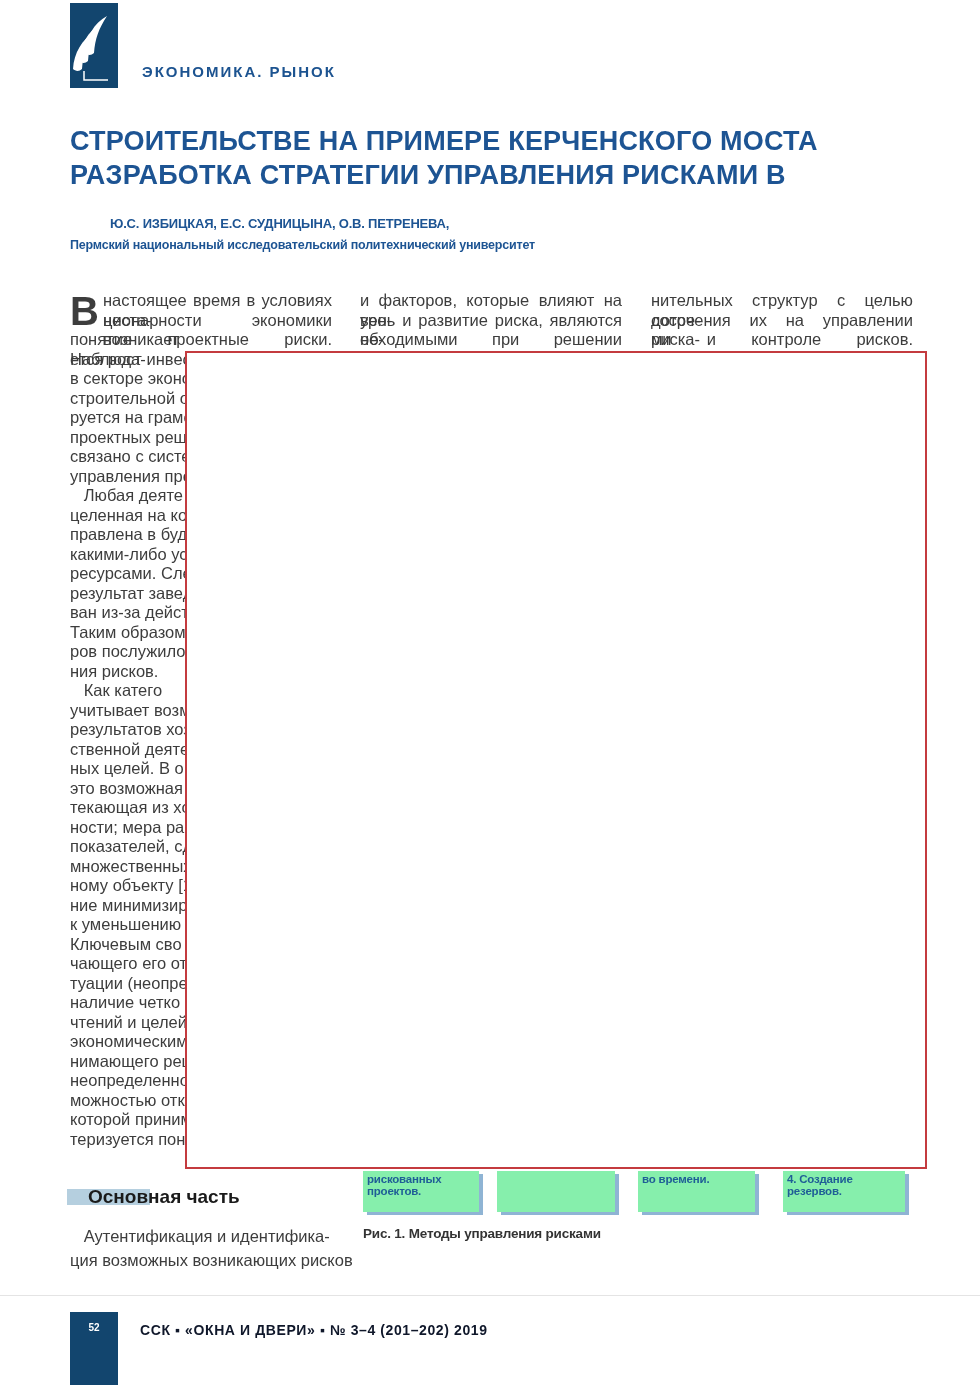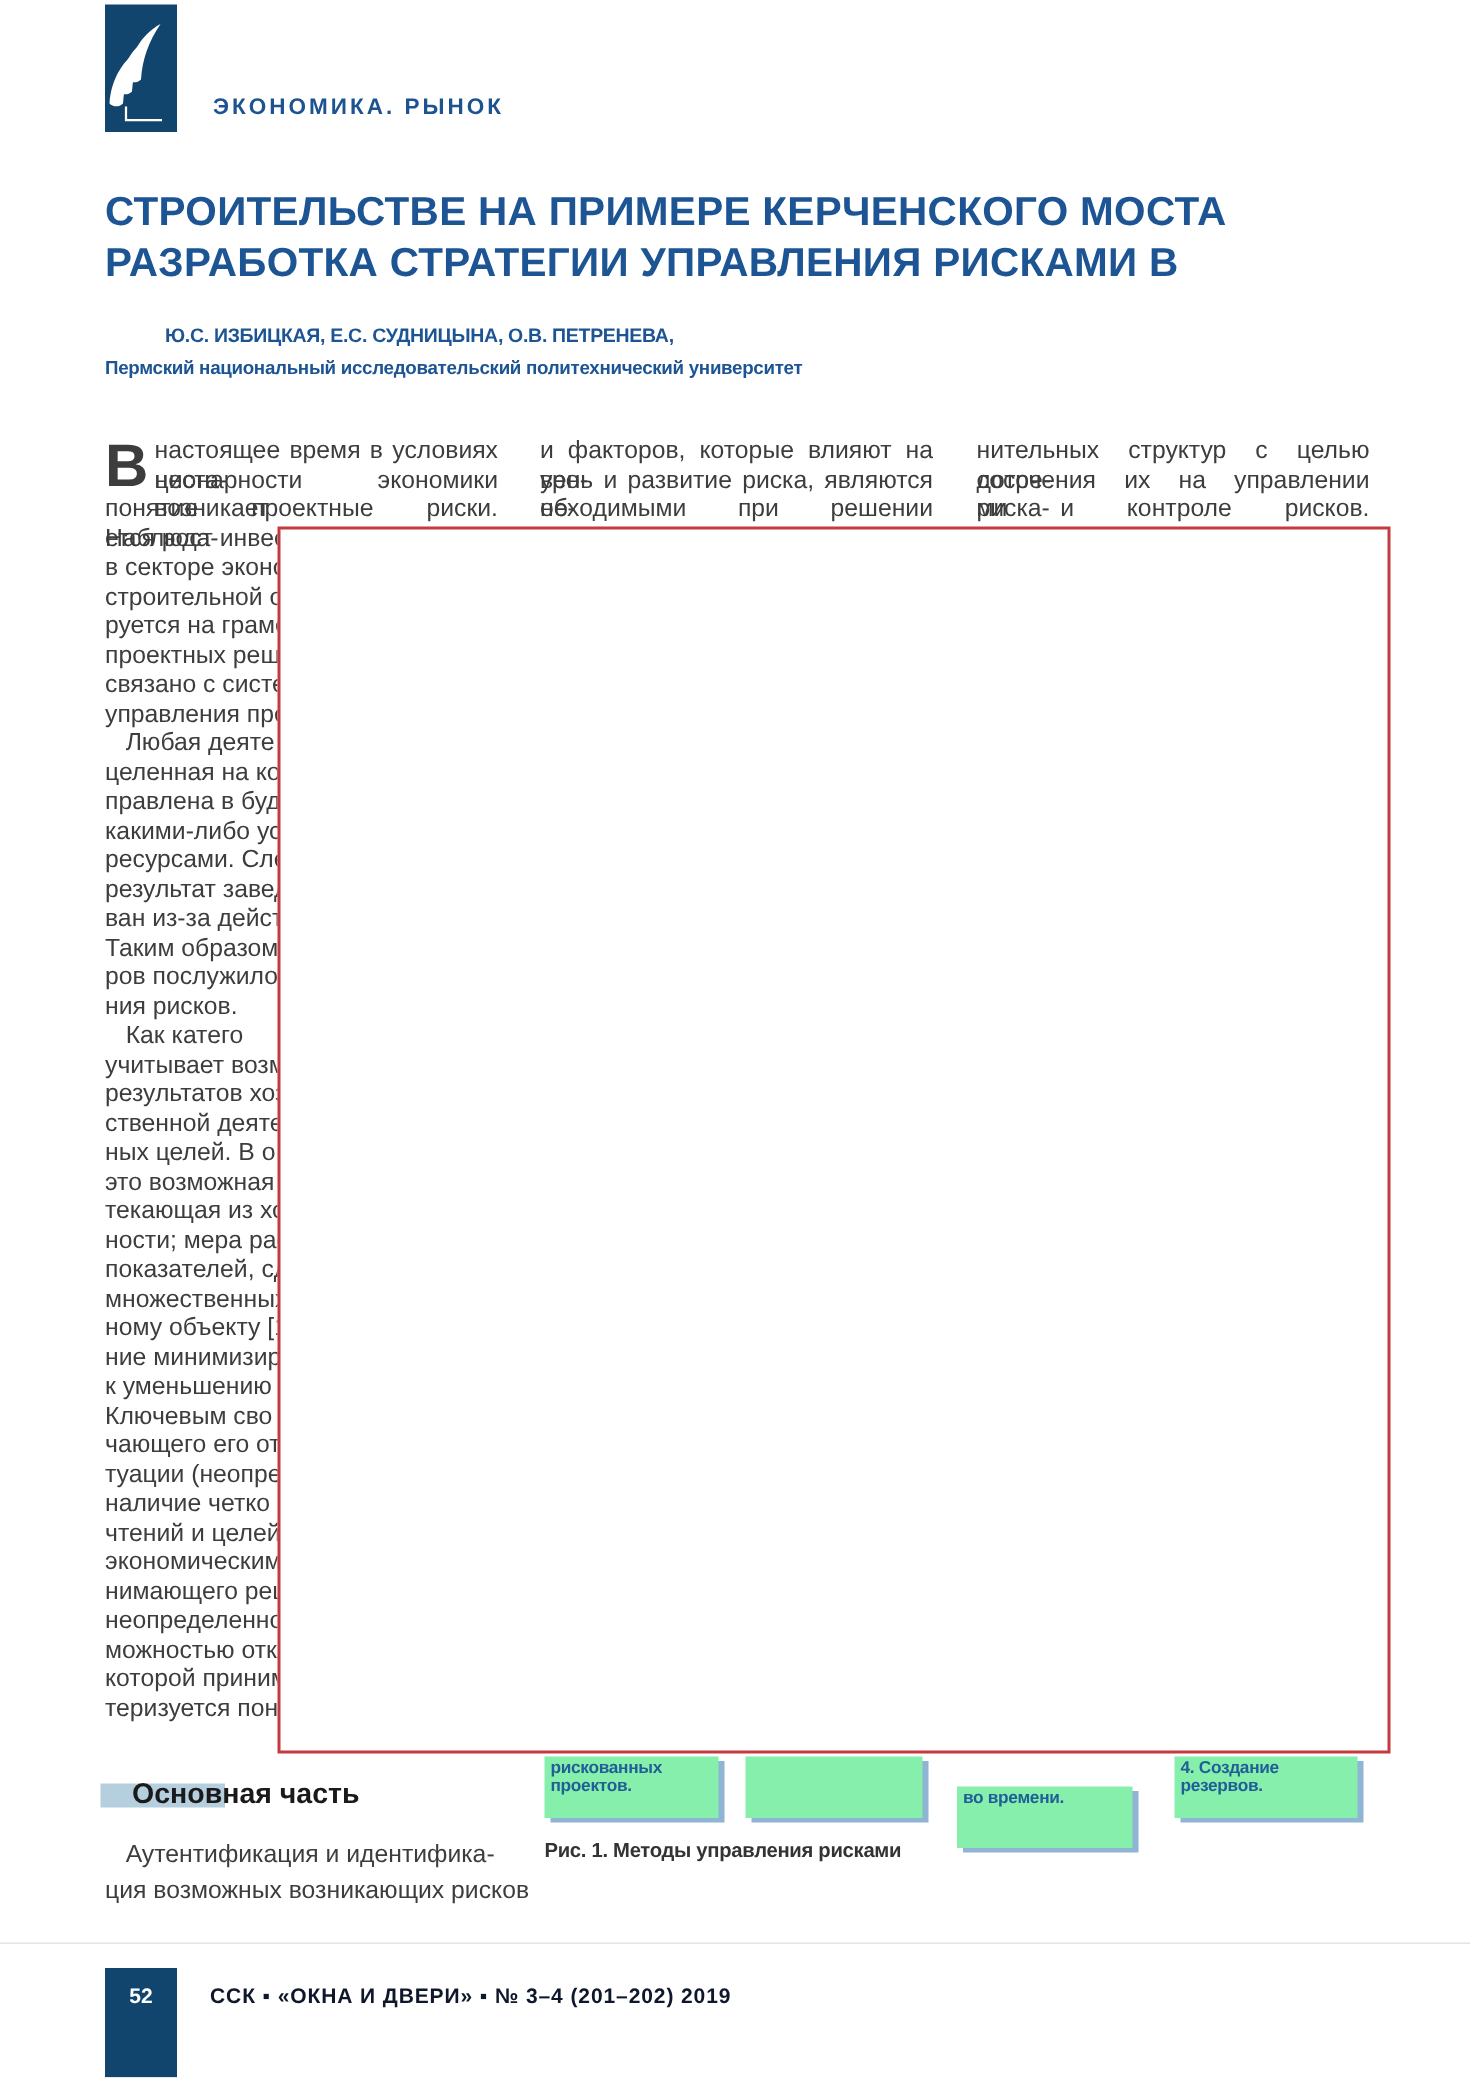--- a/index.html
+++ b/index.html
@@ -44,39 +44,39 @@
   }
   
   .figbox{
     position:absolute;top:1171px;height:41px;background:#86efac;z-index:2;
     box-shadow:4px 3px 0 #8fb4d4;
     font-size:11.5px;font-weight:bold;color:#1f5e96;
     padding:2px 4px 0 4px;box-sizing:border-box;letter-spacing:-.2px;
   }
   .fb1{left:363px;width:116px;}
   .fb2{left:497px;width:118px;}
-  .fb3{left:638px;width:117px;margin-top:20px;}
+  .fb3{left:638px;width:117px;}
   .fb4{left:783px;width:122px;}
   .fig-caption{
     position:absolute;left:363px;top:1226px;
     font-size:13.5px;font-weight:bold;color:#333333;letter-spacing:-.2px;
   }
   
   .section-highlight{position:absolute;left:67px;top:1189px;width:83px;height:16px;background:#b5cfdf;}
   .section-heading{
     position:absolute;left:88px;top:1186px;
     font-size:19px;font-weight:bold;color:#1a1a1a;z-index:1;
   }
   .section-body{position:absolute;left:70px;top:1224px;width:262px;color:#3d3d3d;font-size:16.5px;}
   .section-body .tline{line-height:24px;height:24px;}
   
   .footer-rule{position:absolute;left:0;top:1295px;width:980px;height:1px;background:#e4e4e4;}
   .footer-pagebox{
     position:absolute;left:70px;top:1312px;width:48px;height:73px;background:#12456e;
-    color:#ffffff;font-size:14px;font-weight:bold;text-align:center;padding-top:10px;box-sizing:border-box;
+    color:#ffffff;font-size:10px;font-weight:bold;text-align:center;padding-top:10px;box-sizing:border-box;
   }
   .footer-info{
     position:absolute;left:140px;top:1322px;
     font-size:14px;font-weight:bold;color:#0f172a;letter-spacing:.6px;
   }
 </style>
 </head>
 <body>
 
 <div class="page">

